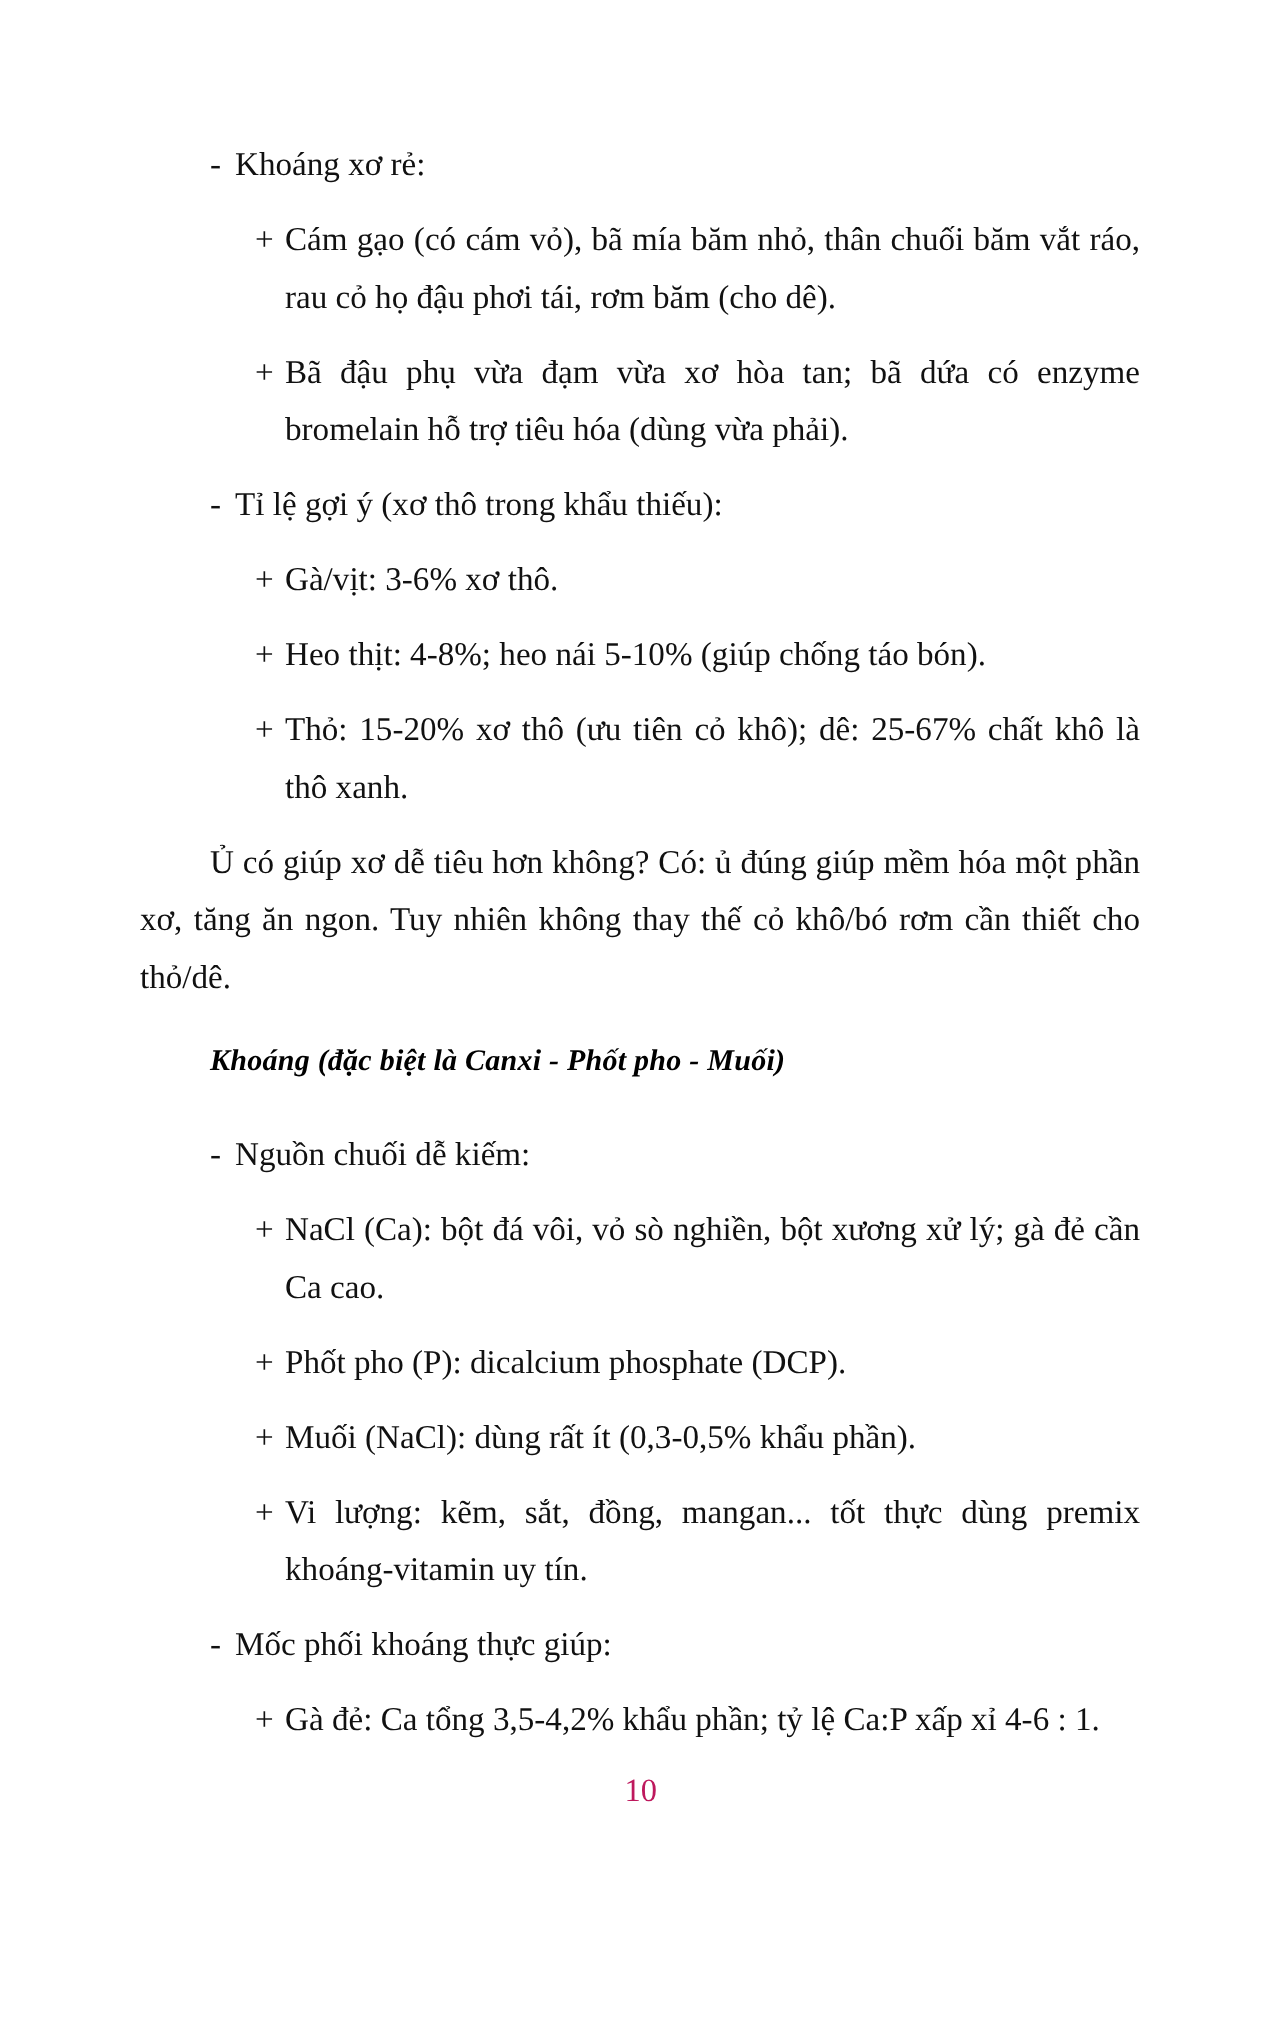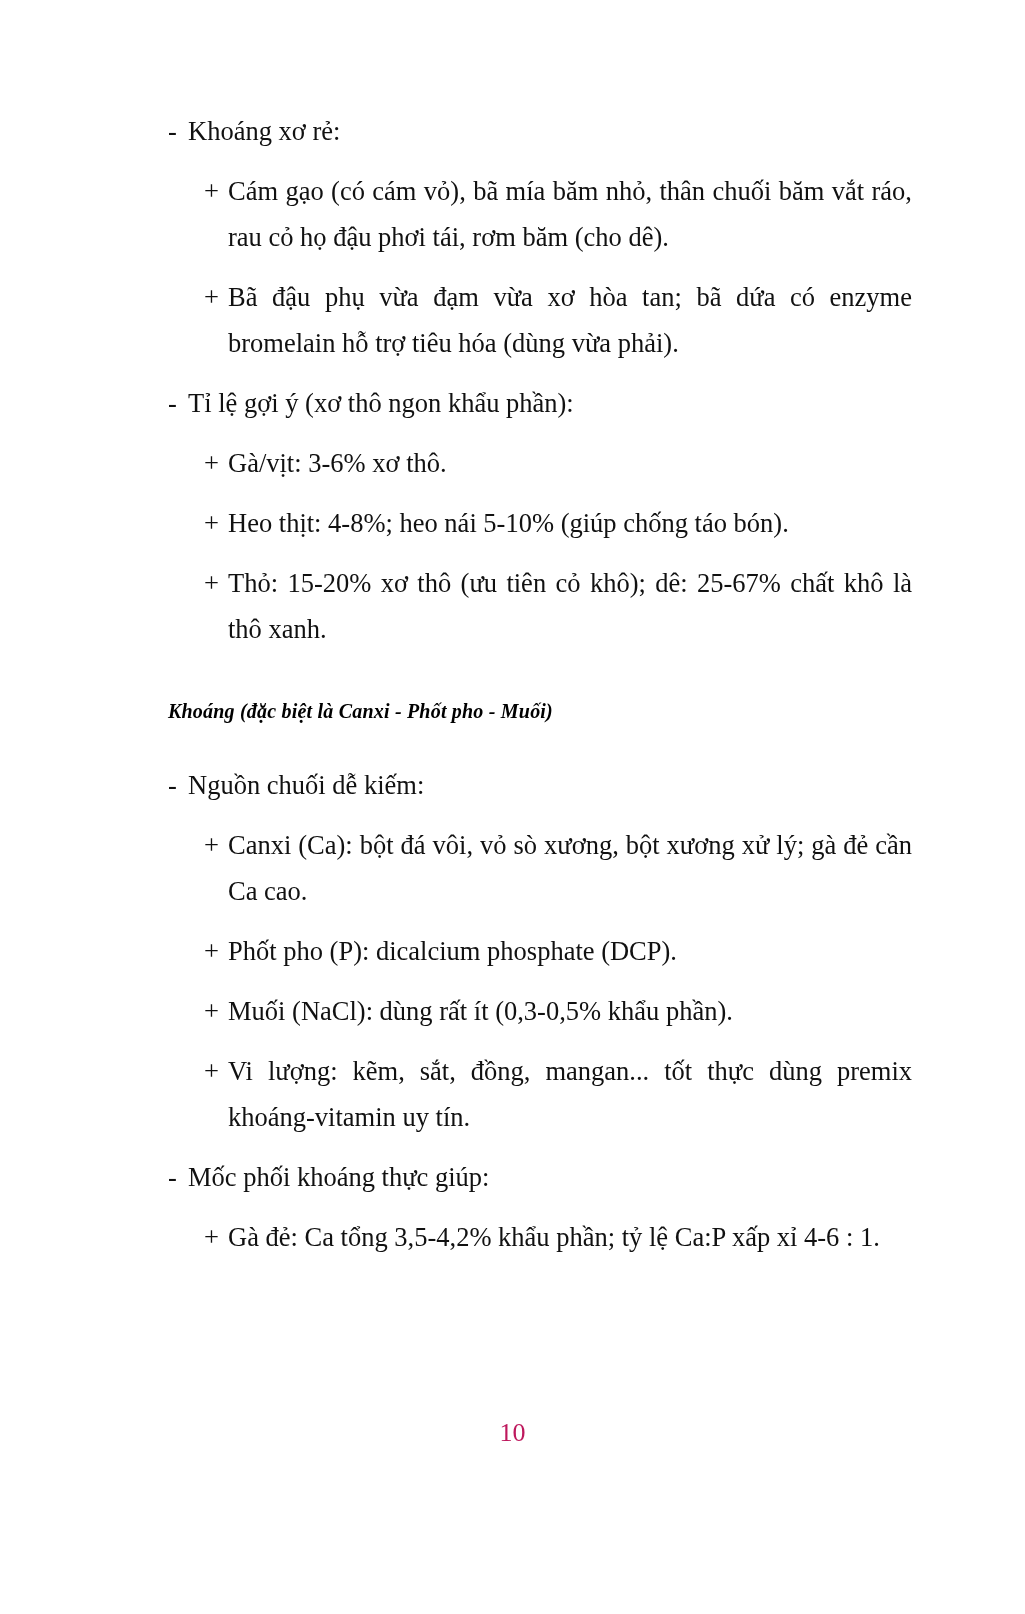--- a/index.html
+++ b/index.html
@@ -65,21 +65,21 @@
     flex: 1 1 auto;
   }
 
   .lvl1 .bullet-mark { width: 20px; }
   .lvl2 .bullet-mark { width: 24px; }
 
   .heading {
     font-weight: bold;
     font-style: italic;
     text-indent: 56px;
-    font-size: 20px;
+    font-size: 24px;
     line-height: 46px;
     margin: 0;
     letter-spacing: 0.2px;
     font-family: Liberation Serif, serif;
   }
 
   .gap-sm { height: 14px; }
   .gap-md { height: 22px; }
 
   .page-number {
@@ -123,21 +123,21 @@
         <span class="bullet-mark">+</span>
         <span class="bullet-text">Bã đậu phụ vừa đạm vừa xơ hòa tan; bã dứa có enzyme bromelain hỗ trợ tiêu hóa (dùng vừa phải).</span>
       </div>
     </div>
 
     <div class="gap-sm"></div>
 
     <div class="blk lvl1 nojust">
       <div class="bullet-row">
         <span class="bullet-mark">-</span>
-        <span class="bullet-text">Tỉ lệ gợi ý (xơ thô ngon khẩu phần):</span>
+        <span class="bullet-text">Tỉ lệ gợi ý (xơ thô trong khẩu thiếu):</span>
       </div>
     </div>
 
     <div class="gap-sm"></div>
 
     <div class="blk lvl2 nojust">
       <div class="bullet-row">
         <span class="bullet-mark">+</span>
         <span class="bullet-text">Gà/vịt: 3-6% xơ thô.</span>
       </div>
@@ -156,20 +156,21 @@
 
     <div class="blk lvl2">
       <div class="bullet-row">
         <span class="bullet-mark">+</span>
         <span class="bullet-text">Thỏ: 15-20% xơ thô (ưu tiên cỏ khô); dê: 25-67% chất khô là thô xanh.</span>
       </div>
     </div>
 
     <div class="gap-sm"></div>
 
+    <p class="blk para">Ủ có giúp xơ dễ tiêu hơn không? Có: ủ đúng giúp mềm hóa một phần xơ, tăng ăn ngon. Tuy nhiên không thay thế cỏ khô/bó rơm cần thiết cho thỏ/dê.</p>
 
     <div class="gap-md"></div>
 
     <p class="heading">Khoáng (đặc biệt là Canxi - Phốt pho - Muối)</p>
 
     <div class="gap-sm"></div>
 
 
     <div class="gap-sm"></div>
 
@@ -178,21 +179,21 @@
         <span class="bullet-mark">-</span>
         <span class="bullet-text">Nguồn chuối dễ kiếm:</span>
       </div>
     </div>
 
     <div class="gap-sm"></div>
 
     <div class="blk lvl2">
       <div class="bullet-row">
         <span class="bullet-mark">+</span>
-        <span class="bullet-text">Canxi (Ca): bột đá vôi, vỏ sò xương, bột xương xử lý; gà đẻ cần Ca cao.</span>
+        <span class="bullet-text">NaCl (Ca): bột đá vôi, vỏ sò nghiền, bột xương xử lý; gà đẻ cần Ca cao.</span>
       </div>
     </div>
 
     <div class="gap-sm"></div>
 
     <div class="blk lvl2 nojust">
       <div class="bullet-row">
         <span class="bullet-mark">+</span>
         <span class="bullet-text">Phốt pho (P): dicalcium phosphate (DCP).</span>
       </div>

